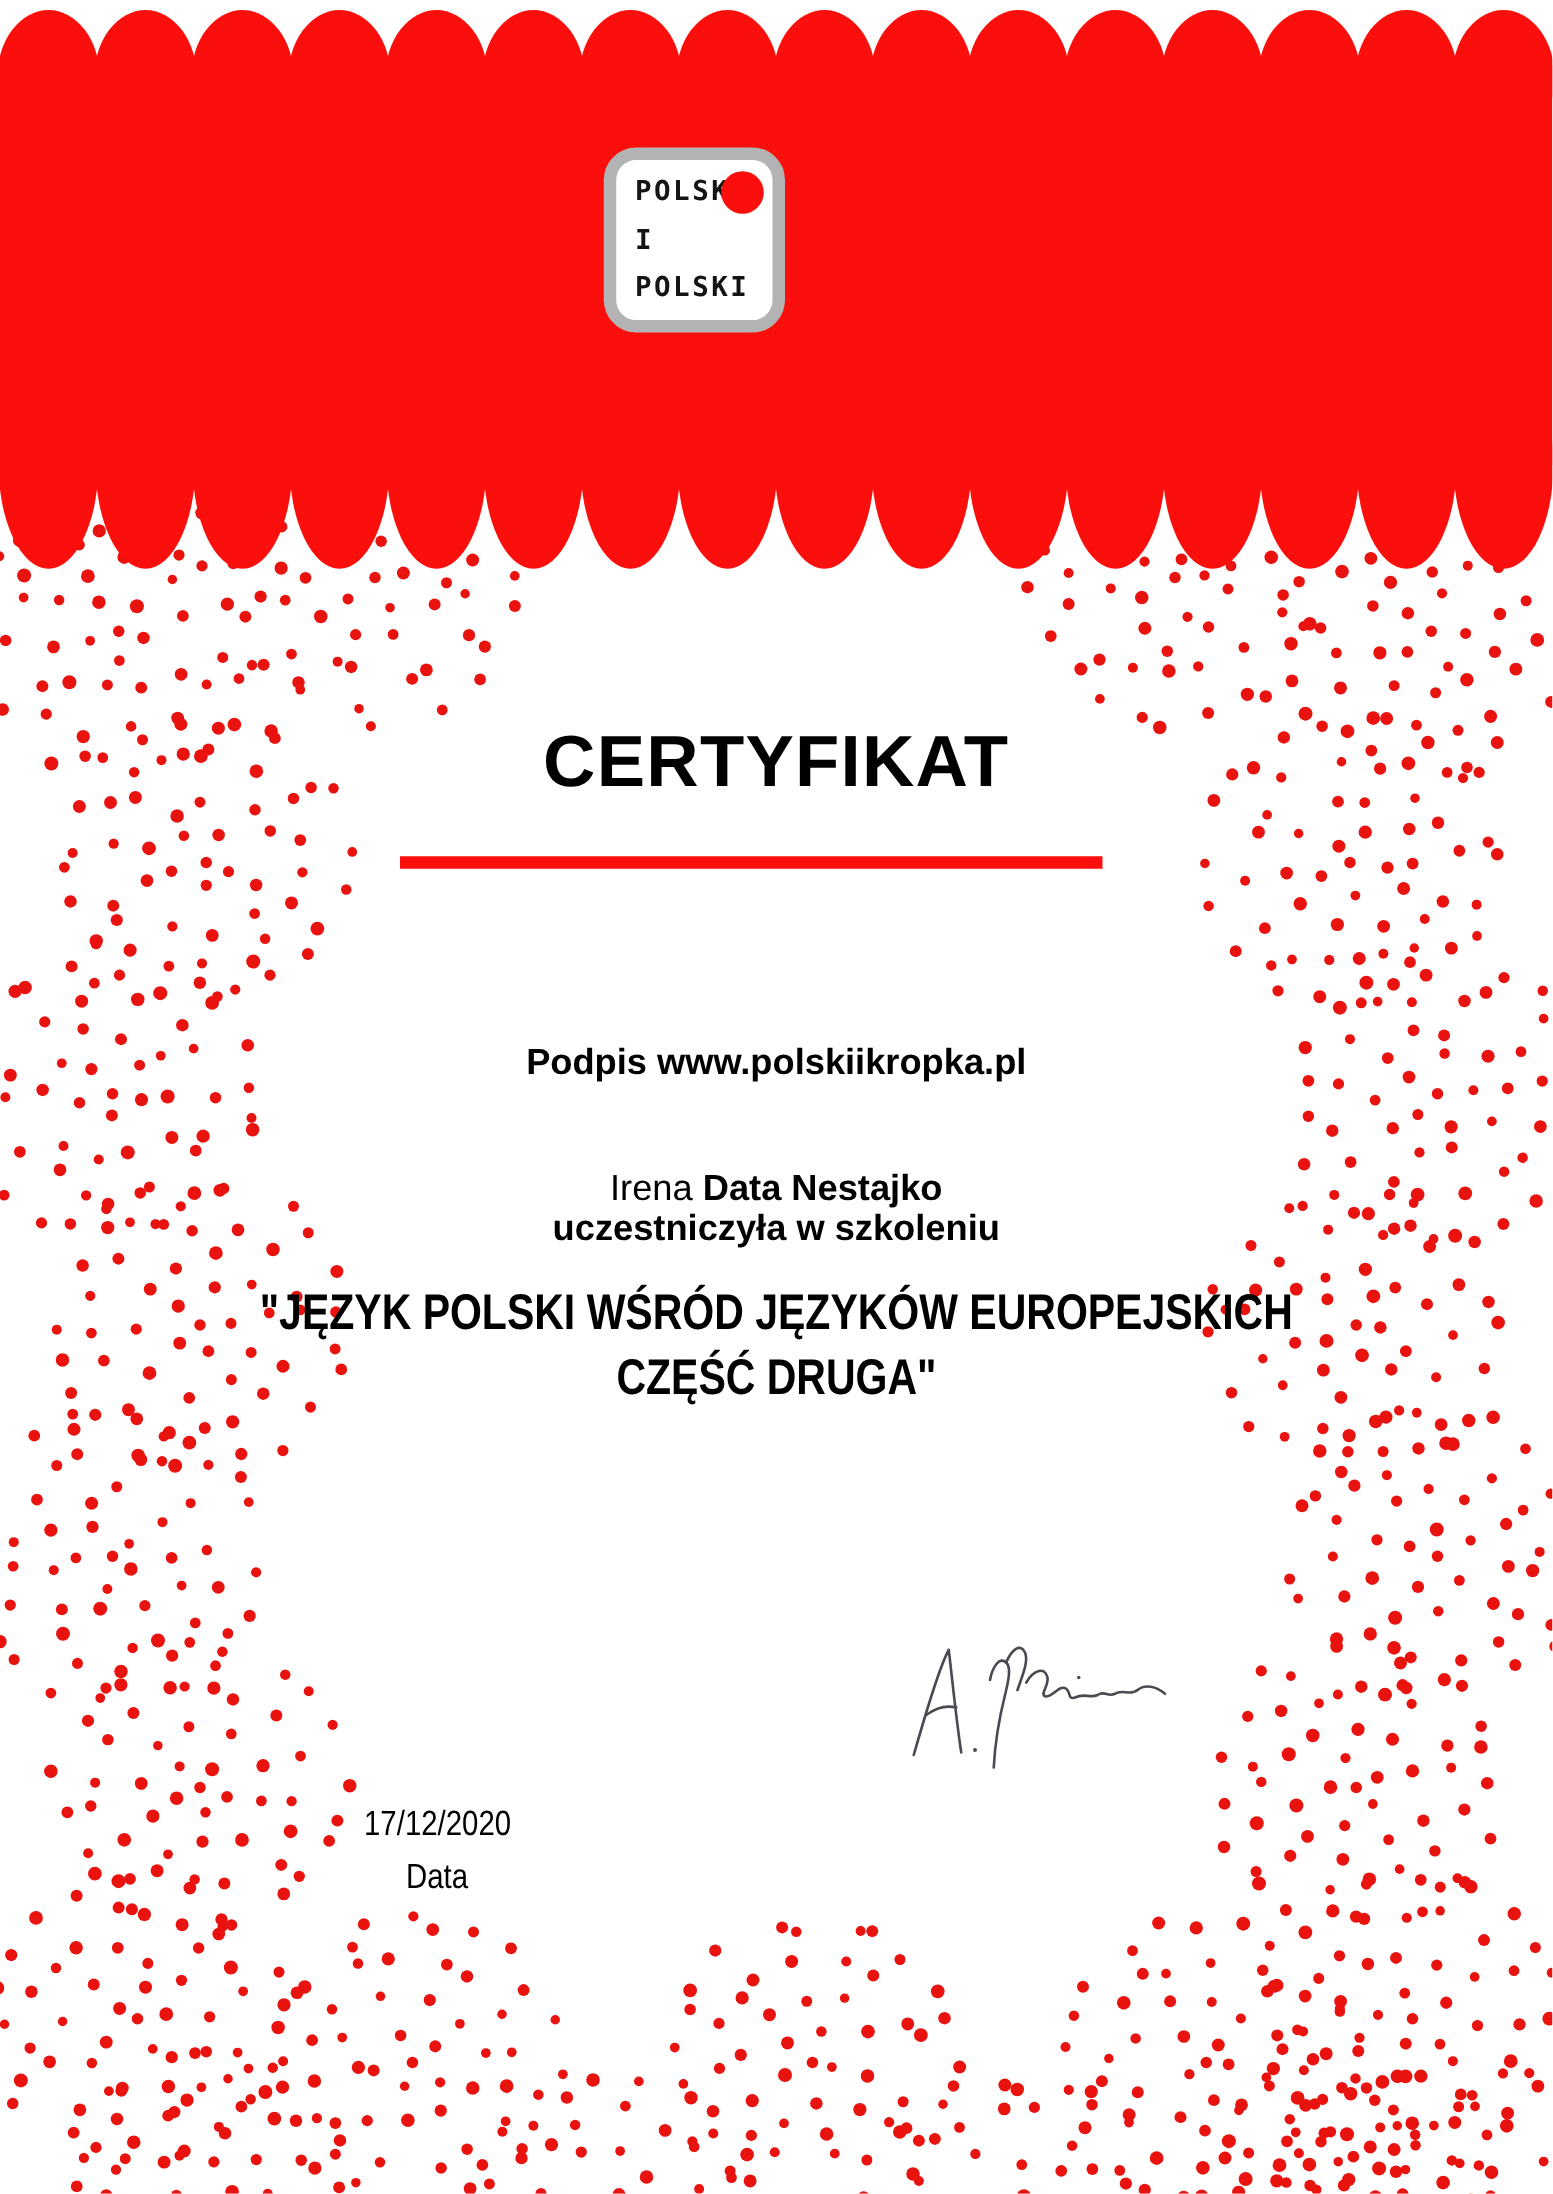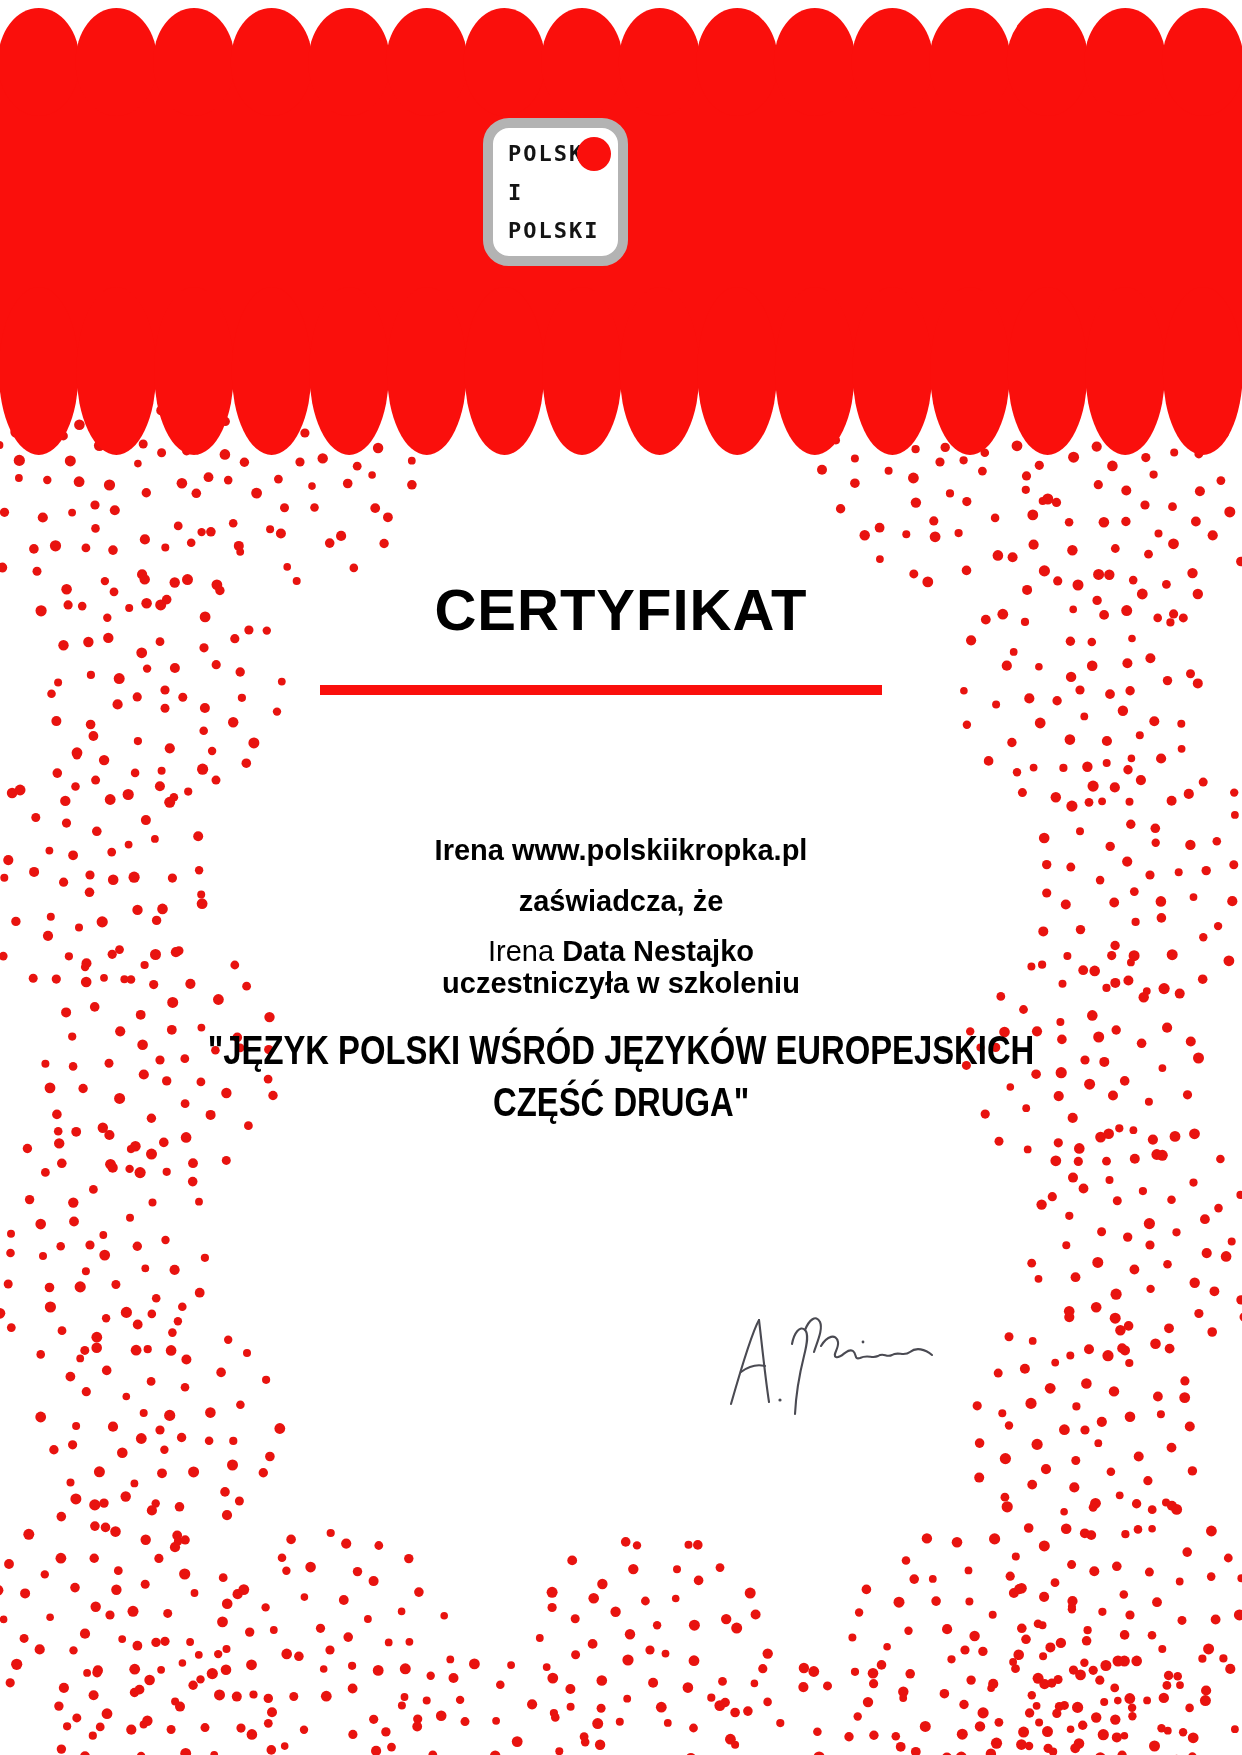--- a/index.html
+++ b/index.html
@@ -1236,22 +1236,21 @@
         <span>POLSKI</span>
         <span>I</span>
         <span>POLSKI</span>
       </div>
       <div class="logo-dot"></div>
     </div>
 
     <div class="title">CERTYFIKAT</div>
     <div class="title-underline"></div>
 
-    <div class="line body-line portal">Irena www.polskiikropka.pl</div>
-    <div class="line body-line zaswiadcza">zaświadcza, że</div>
+    <div class="line body-line portal">Podpis www.polskiikropka.pl</div>
 
     <div class="line body-line pani"><span class="prefix">Irena </span><span class="name">Data Nestajko</span></div>
 
     <div class="line body-line uczestniczyla">uczestniczyła w szkoleniu</div>
 
     <div class="line course course1"><span class="cond">"JĘZYK POLSKI WŚRÓD JĘZYKÓW EUROPEJSKICH</span></div>
     <div class="line course course2"><span class="cond">CZĘŚĆ DRUGA"</span></div>
 
     <svg class="signature" width="250" height="120" viewBox="0 0 250 120">
       <g fill="none" stroke="#4a4a52" stroke-width="2.1" stroke-linecap="round">
@@ -1259,16 +1258,20 @@
         <path d="M64,20 C66,36 70,76 74,102"></path>
         <path d="M46,72 C54,66 62,64 70,66"></path>
         <circle cx="85" cy="100" r="1.6" fill="#4a4a52" stroke="none"></circle>
         <path d="M97,44 C99,33 105,25 110,30 C114,34 112,44 109,56 C104,76 101,94 100,114"></path>
         <path d="M110,30 C114,20 121,14 125,22 C128,29 123,40 119,52"></path>
         <path d="M126,46 C132,36 141,33 143,42 C144,49 137,55 141,57 C147,59 152,47 158,51 C162,54 159,60 165,58 C173,54 177,59 183,56 C189,52 191,58 197,55 C203,51 209,57 215,52 C221,47 230,49 237,55"></path>
         <circle cx="168" cy="42" r="1.4" fill="#4a4a52" stroke="none"></circle>
       </g>
     </svg>
 
+    <div class="col date-col">
+      <div><span class="cond">17/12/2020</span></div>
+      <div><span class="cond">Data</span></div>
+    </div>
 
 
   </div>
 </div>
 
 </body></html>

